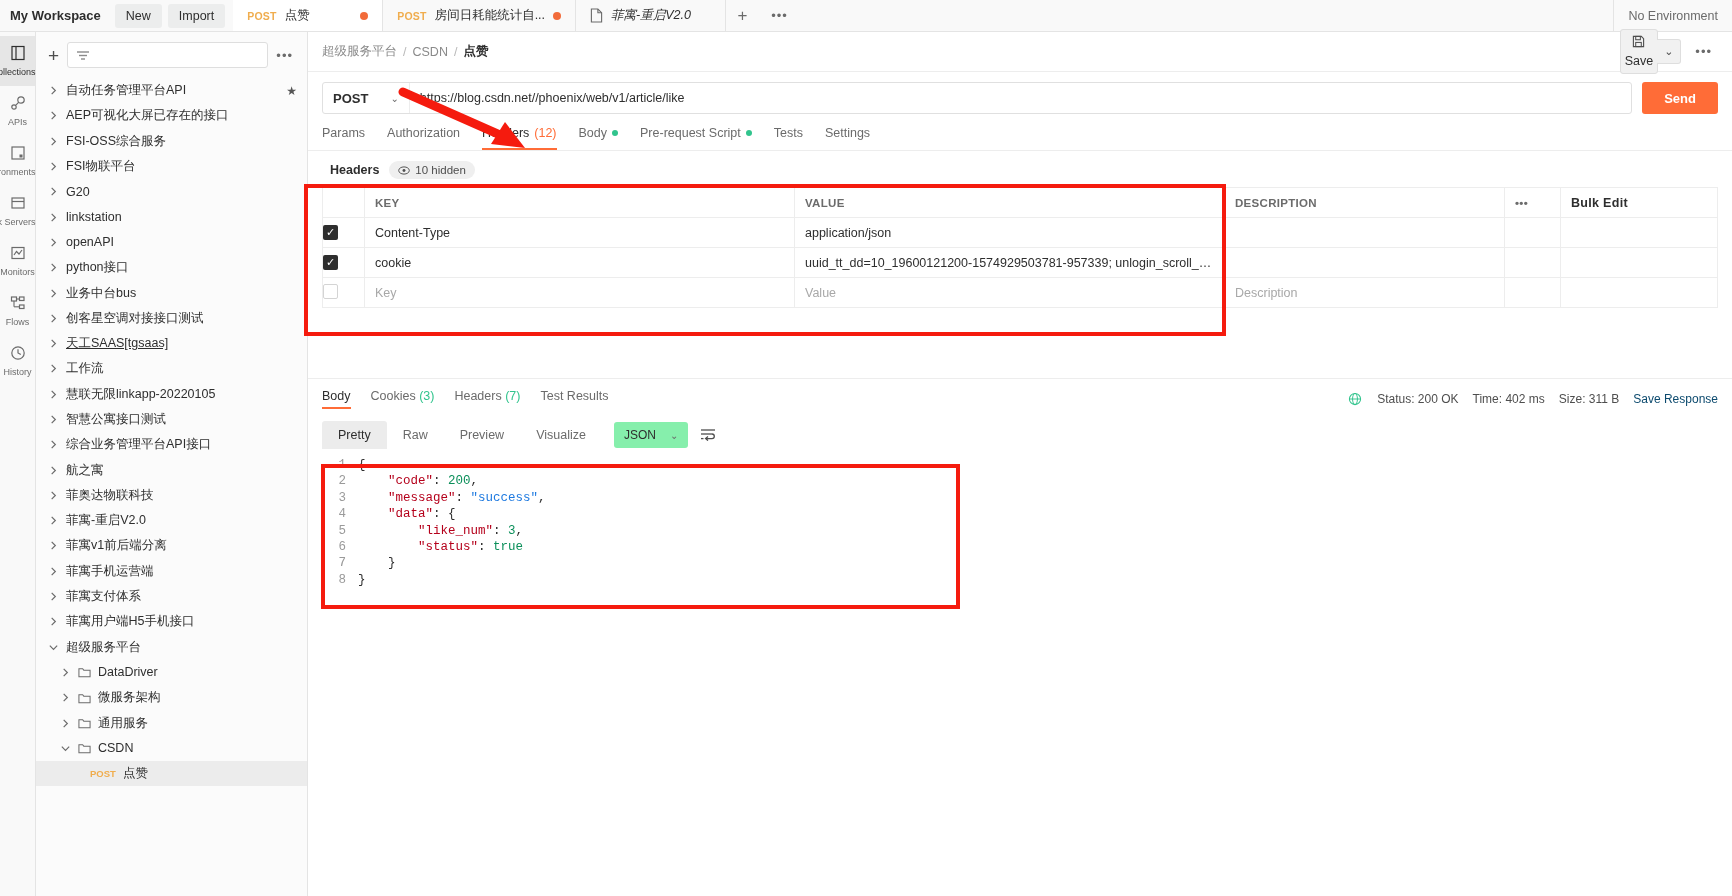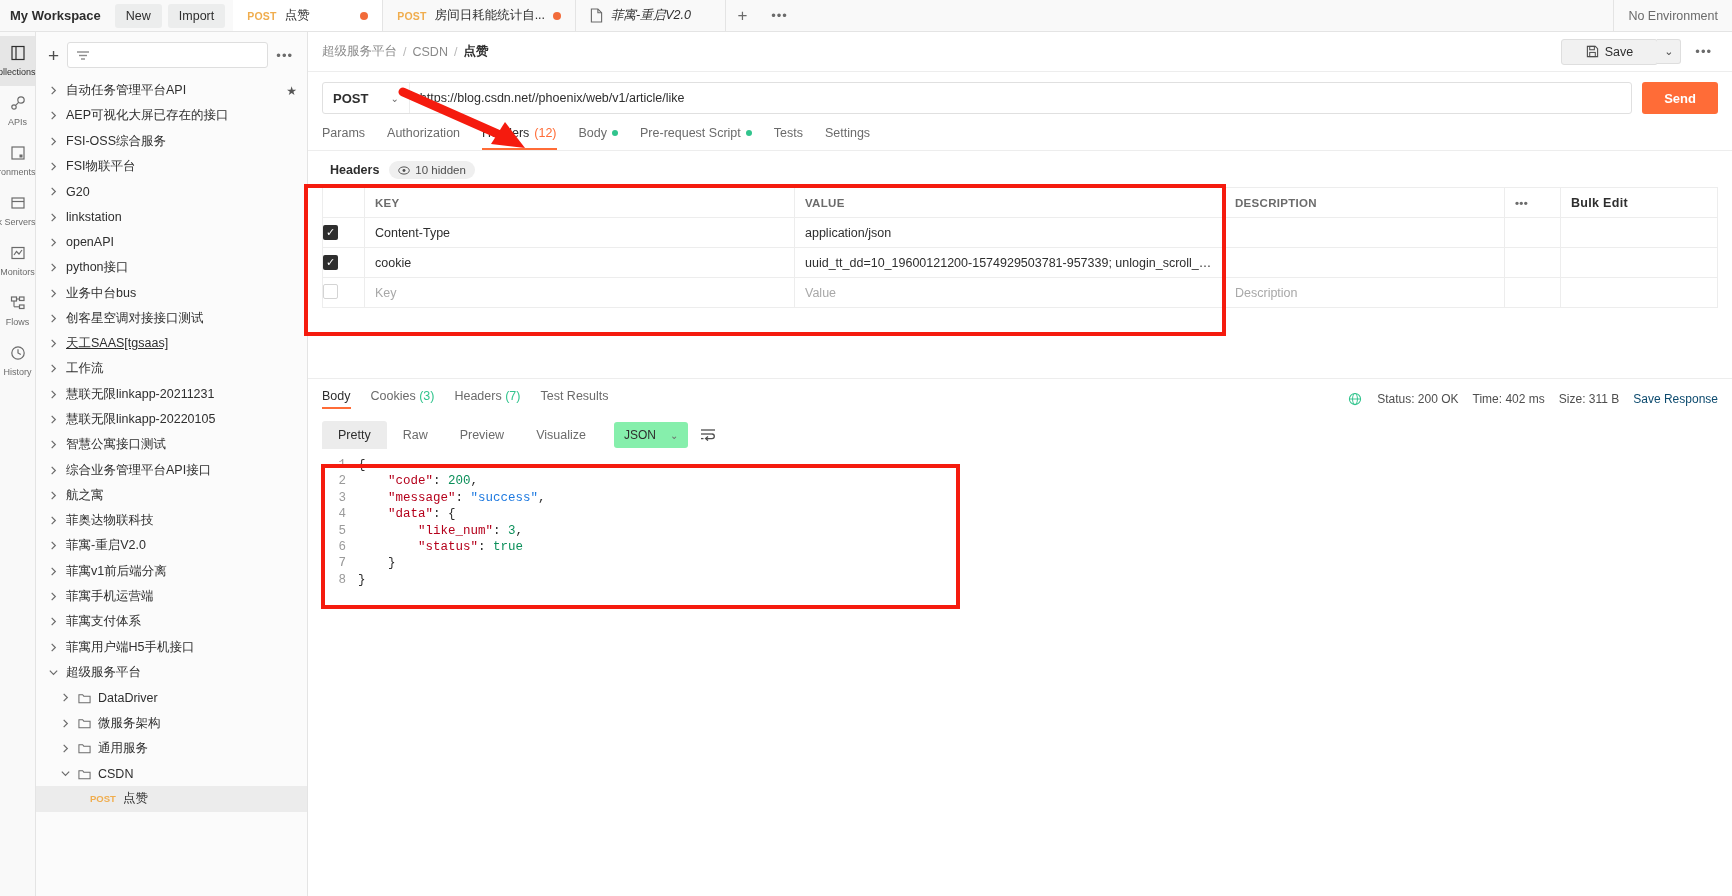--- a/index.html
+++ b/index.html
@@ -107,21 +107,21 @@
     height: 40px; min-height: 40px; display: flex; align-items: center;
     padding: 0 14px; border-bottom: 1px solid #ededed; background: #fff;
   }
   .crumb { font-size: 12.5px; color: #8a8a8a; }
   .crumb.sep { margin: 0 6px; color: #b9b9b9; }
   .crumb.last { color: #2e2e2e; font-weight: 700; }
   .crumb-actions { margin-left: auto; display: flex; align-items: center; gap: 8px; }
   .save-btn {
     display: flex; align-items: center; gap: 6px;
     background: #f1f1f1; border: 1px solid #dedede; border-radius: 3px;
-    padding: 5px 24px; font-size: 12.5px; color: #2e2e2e; cursor: pointer;
+    padding: 5px 4px; font-size: 12.5px; color: #2e2e2e; cursor: pointer; flex-direction: column;
   }
   .save-caret {
     background: #f1f1f1; border: 1px solid #dedede; border-left: none;
     border-radius: 0 3px 3px 0; padding: 5px 7px; cursor: pointer; color: #4e4e4e;
     margin-left: -9px; font-size: 11px;
   }
   .ca-more { color: #6b6b6b; letter-spacing: 1px; cursor: pointer; padding: 0 6px; }
 
   .urlrow { display: flex; align-items: stretch; padding: 10px 14px 0 14px; gap: 10px; }
   .url-box {
@@ -409,26 +409,20 @@
             <svg class="caret" viewBox="0 0 12 12">
               <polyline points="4,2 8,6 4,10" fill="none" stroke="currentColor" stroke-width="1.3"></polyline>
             </svg>
             <span class="label">天工SAAS[tgsaas]</span>
           </div>
           <div class="sb-row" style="padding-left: 12px;">
             <svg class="caret" viewBox="0 0 12 12">
               <polyline points="4,2 8,6 4,10" fill="none" stroke="currentColor" stroke-width="1.3"></polyline>
             </svg>
             <span class="label">工作流</span>
-          </div>
-          <div class="sb-row" style="padding-left: 12px;">
-            <svg class="caret" viewBox="0 0 12 12">
-              <polyline points="4,2 8,6 4,10" fill="none" stroke="currentColor" stroke-width="1.3"></polyline>
-            </svg>
-            <span class="label">慧联无限linkapp-20211231</span>
           </div>
           <div class="sb-row" style="padding-left: 12px;">
             <svg class="caret" viewBox="0 0 12 12">
               <polyline points="4,2 8,6 4,10" fill="none" stroke="currentColor" stroke-width="1.3"></polyline>
             </svg>
             <span class="label">慧联无限linkapp-20220105</span>
           </div>
           <div class="sb-row" style="padding-left: 12px;">
             <svg class="caret" viewBox="0 0 12 12">
               <polyline points="4,2 8,6 4,10" fill="none" stroke="currentColor" stroke-width="1.3"></polyline>

